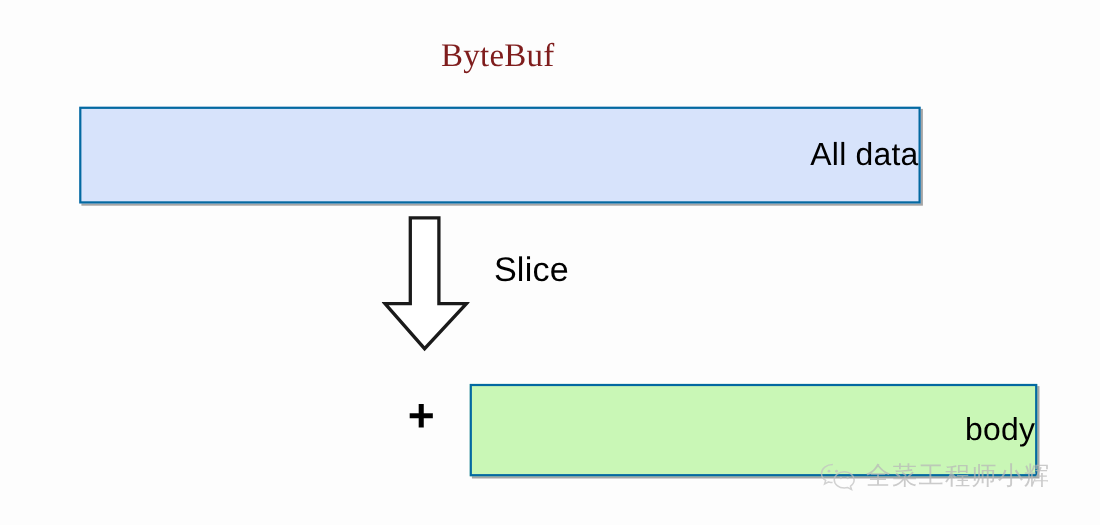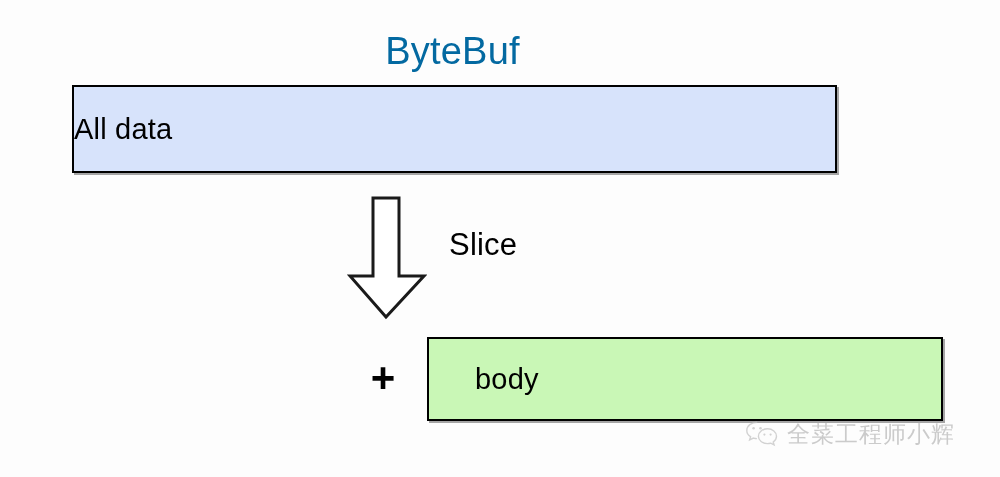--- a/index.html
+++ b/index.html
@@ -20,35 +20,37 @@
     background: #fdfdfd;
   }
 
   
   .diagram-title {
     position: absolute;
     left: 0;
     top: 31px;
     width: 905px;
     text-align: center;
-    font-size: 38px;
+    font-size: 30px;
     line-height: 40px;
-    color: #0369a1;
+    color: #7f1d1d;
     letter-spacing: 0.2px;
+    font-family: Liberation Serif, serif;
   }
 
   
   .box {
     position: absolute;
     box-sizing: border-box;
-    border: 2px solid #000000;
+    border: 2px solid #0369a1;
     display: flex;
     align-items: center;
-    justify-content: flex-start;
+    justify-content: flex-end;
     box-shadow: 2px 2px 0 rgba(0,0,0,0.35);
+    margin-top: 12px;
   }
   .box .box-label {
     font-size: 29px;
     color: #000000;
     line-height: 1;
     letter-spacing: 0.2px;
   }
 
   #box-all-data {
     left: 72px;
@@ -129,21 +131,21 @@
     height: 28px;
     flex: 0 0 34px;
   }
   #watermark .wm-text {
     font-size: 23px;
     line-height: 30px;
     color: #b8b8b8;
     -webkit-text-stroke: 0px;
     letter-spacing: 1px;
     white-space: nowrap;
-    font-family: Liberation Sans, sans-serif;
+    font-family: Liberation Mono, monospace;
   }
 </style>
 </head>
 <body>
 
 <div id="canvas">
 
   <div class="diagram-title">ByteBuf</div>
 
   <div class="box" id="box-all-data">

